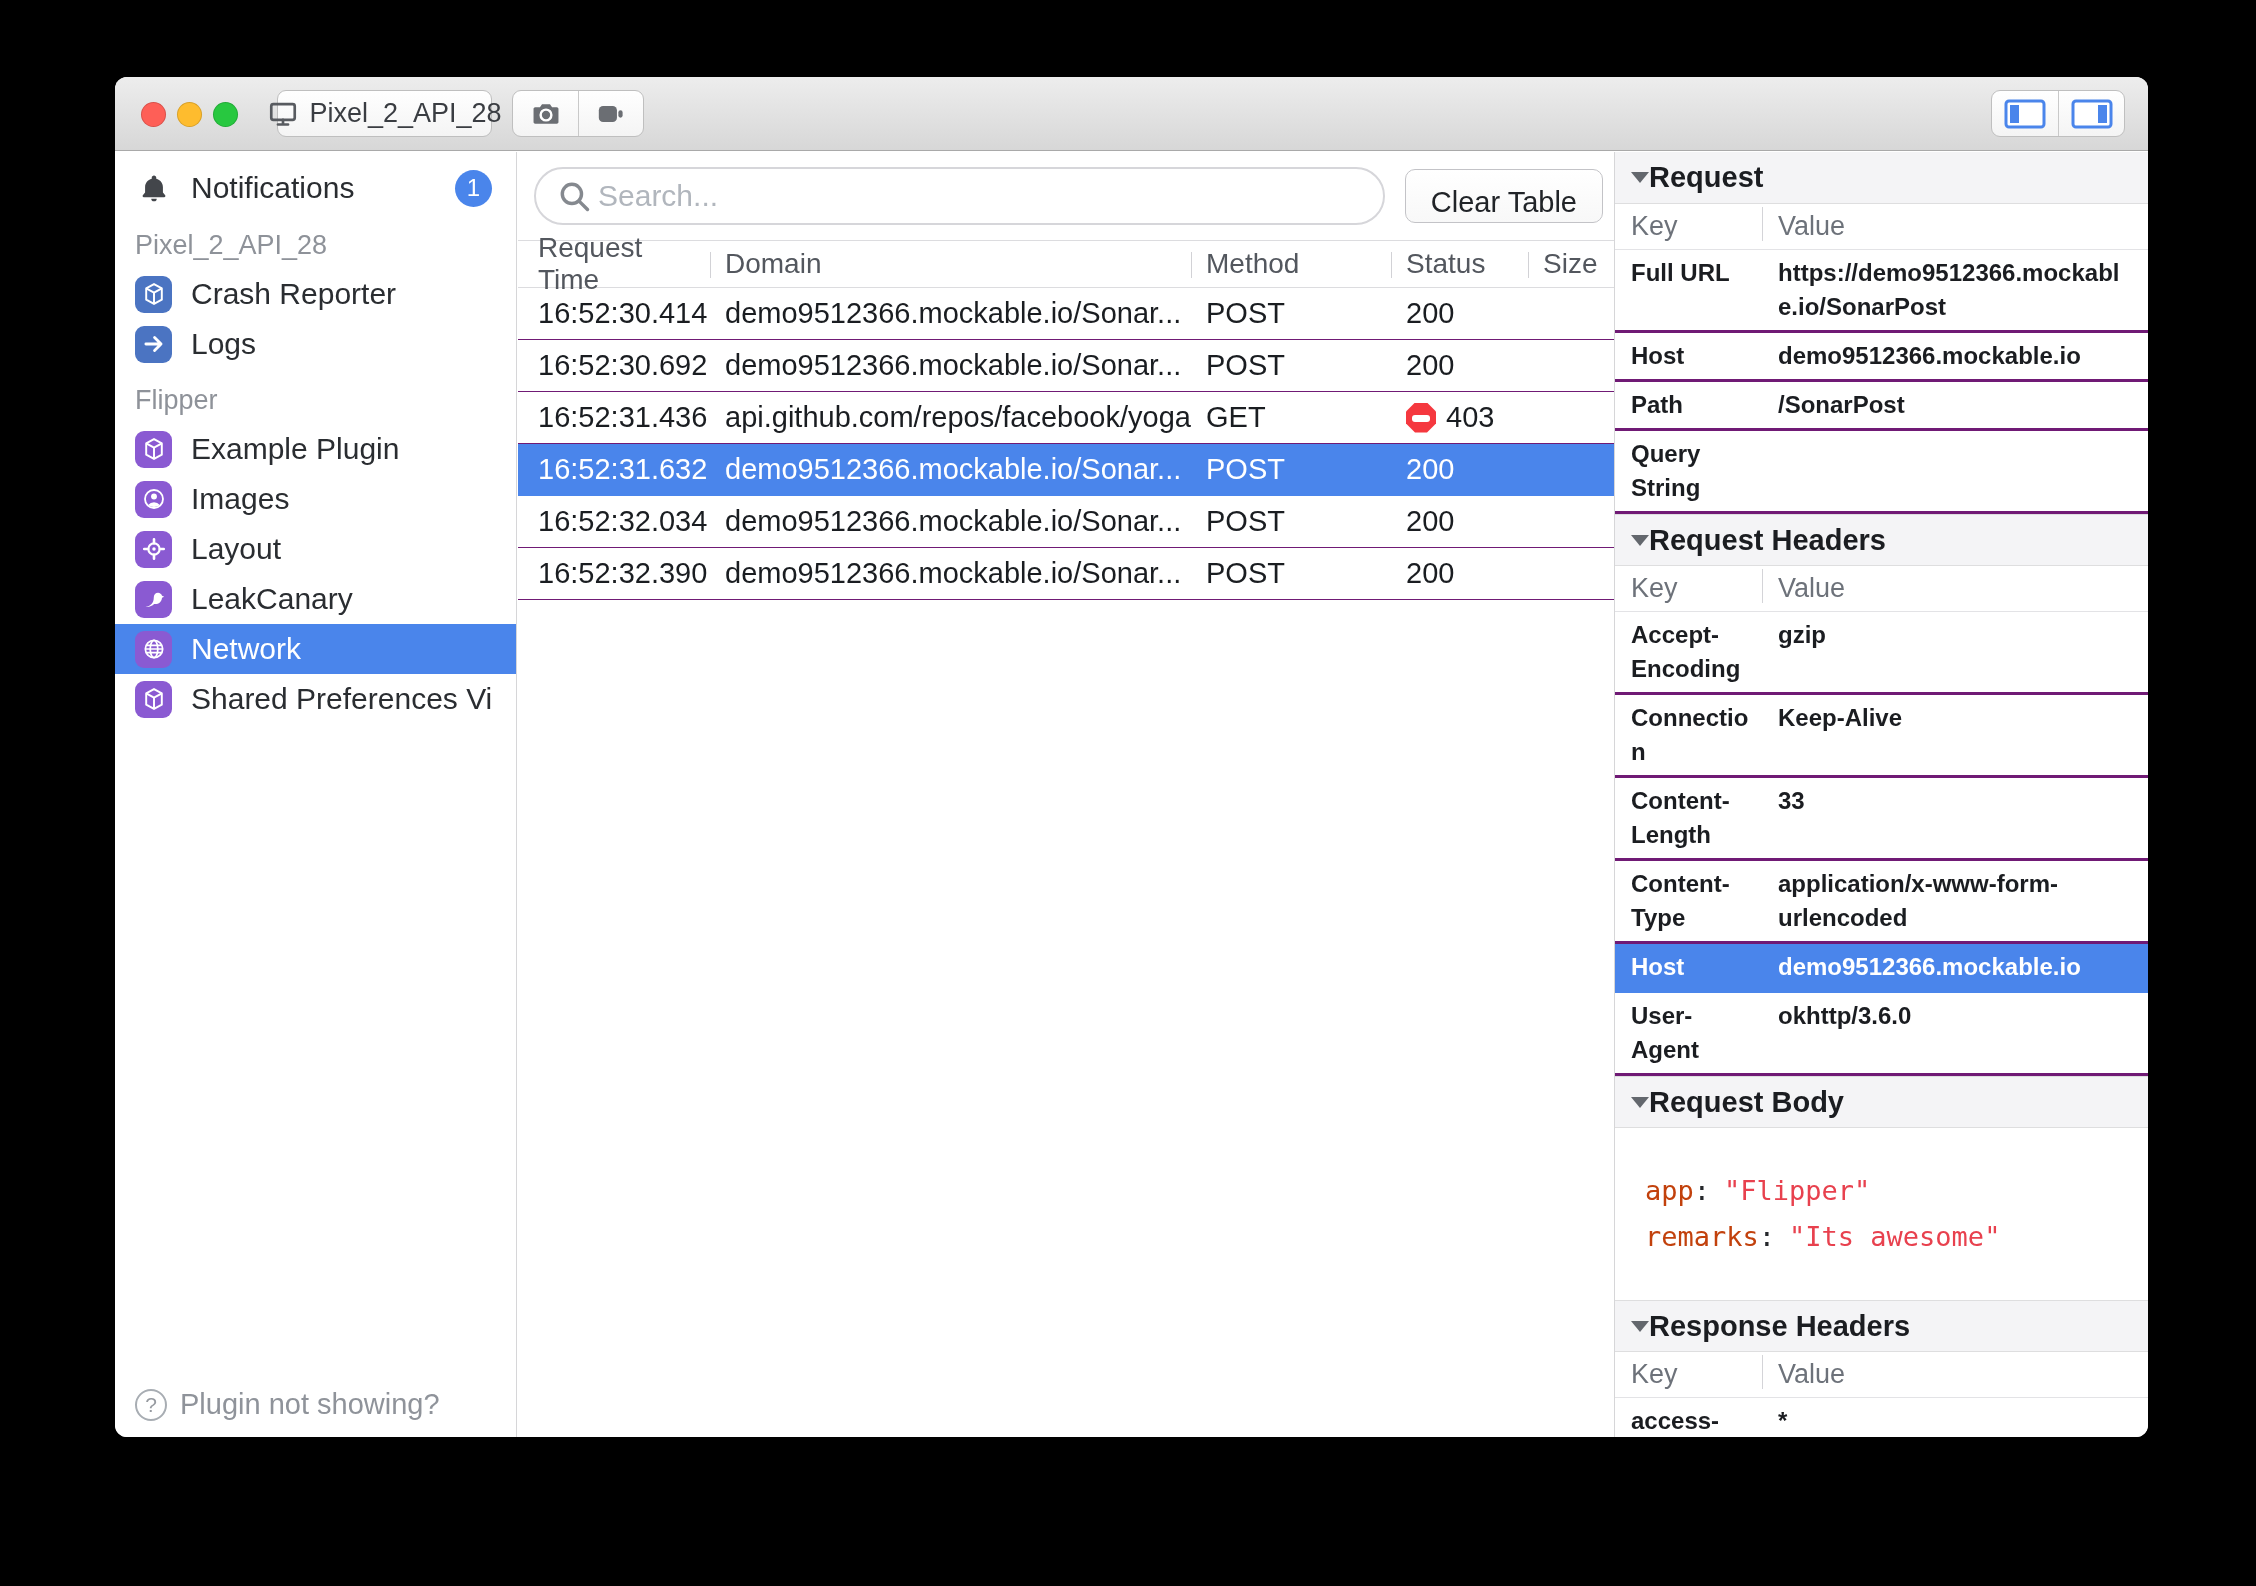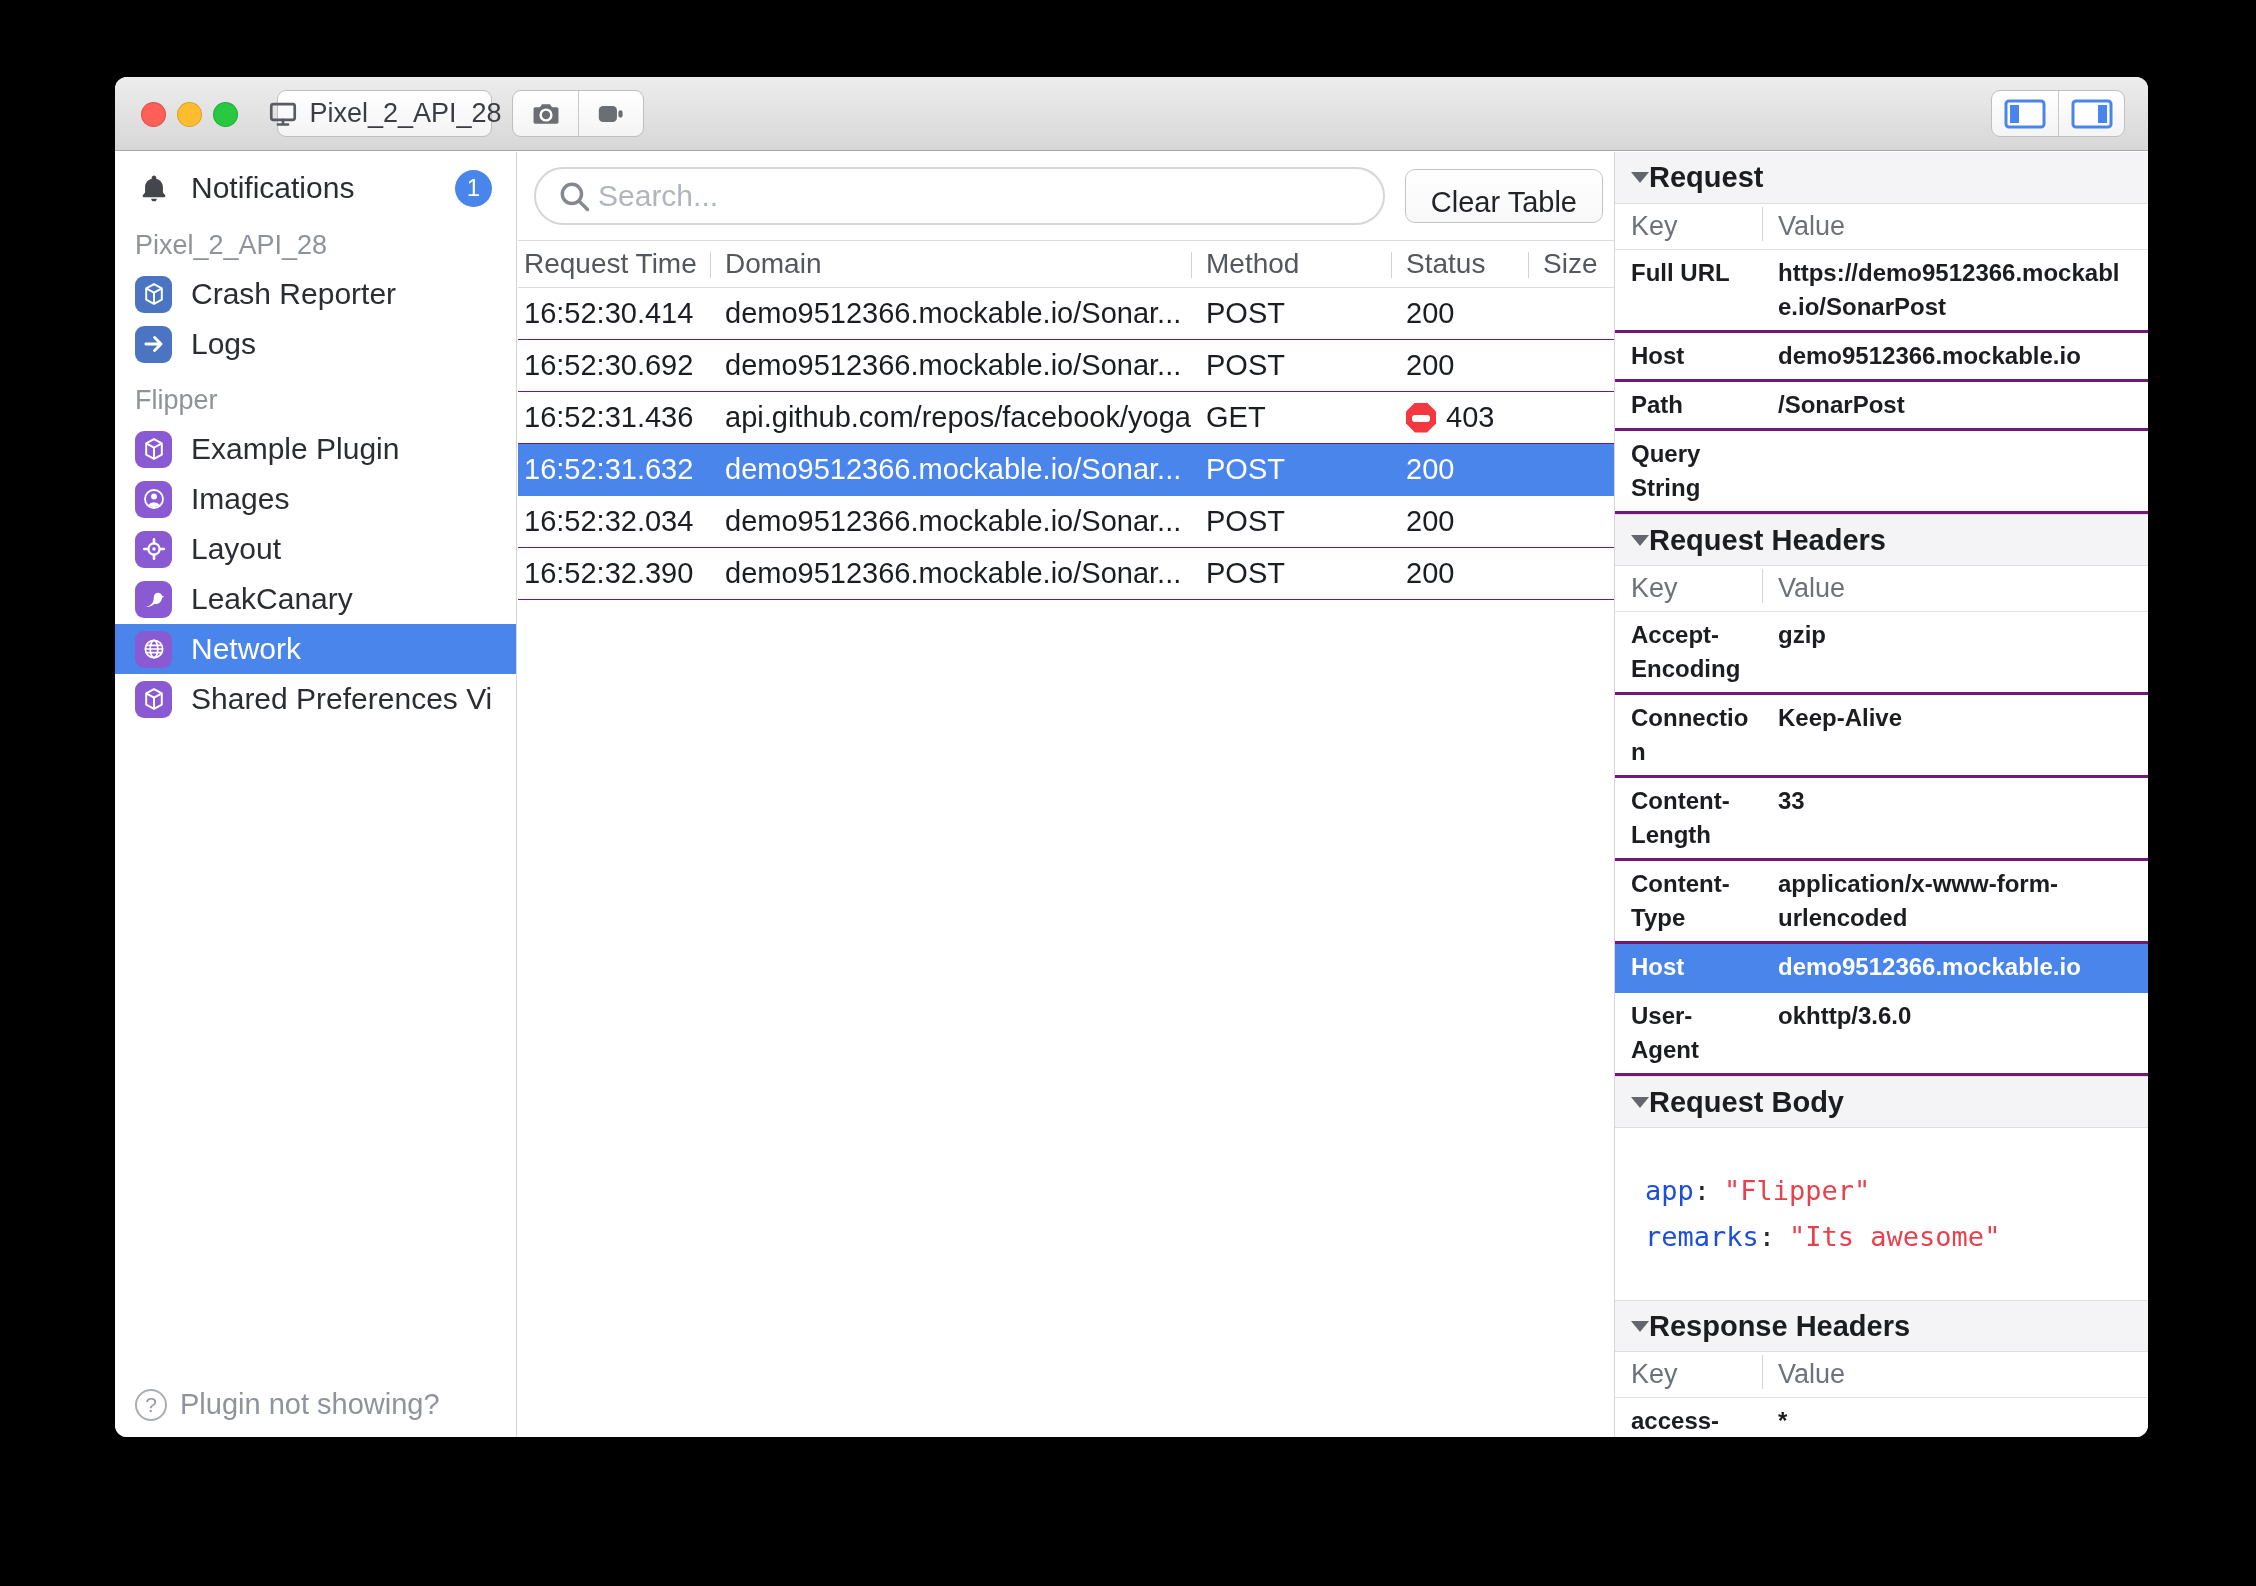--- a/index.html
+++ b/index.html
@@ -67,21 +67,21 @@
                   font-family:"Liberation Sans",sans-serif; background:transparent; }
   .search input::placeholder { color:#b1b6bd; }
   .clear-btn { height:54px; padding:16px 25px; border:1px solid #c3c3c7; border-radius:10px;
                background:linear-gradient(#ffffff,#f8f8f8); font-size:29px; color:#212428;
                font-family:"Liberation Sans",sans-serif; }
   .thead { display:flex; align-items:center; height:48px; border-top:1px solid #dcdcdf;
            border-bottom:1px solid #dcdcdf; font-size:28px; color:#53575e; }
   .thead .c { position:relative; height:100%; display:flex; align-items:center; }
   .thead .c + .c::before { content:''; position:absolute; left:0; top:11px; width:1px;
                            height:26px; background:#d2d2d6; }
-  .c-time   { width:192px; padding-left:6px; flex:none; }
+  .c-time   { width:192px; padding-left:20px; flex:none; }
   .c-domain { flex:1; padding-left:15px; overflow:hidden; white-space:nowrap; }
   .c-method { width:200px; padding-left:15px; flex:none; }
   .c-status { width:137px; padding-left:15px; flex:none; display:flex; align-items:center; }
   .c-size   { width:86px; padding-left:15px; flex:none; }
   .trow { display:flex; align-items:center; height:52px; border-bottom:1px solid #701a75;
           font-size:29px; color:#1a1d21; }
   .trow.selected { background:#4a85eb; color:#fff; border-bottom-color:#4a85eb; }
   .stop-icon { display:none; width:30px; height:30px; margin-right:10px; position:relative;
                background:#f5383f; flex:none;
                clip-path:polygon(30% 0,70% 0,100% 30%,100% 70%,70% 100%,30% 100%,0 70%,0 30%); }
@@ -104,21 +104,21 @@
   .kv-head .vh { flex:1; padding-left:16px; position:relative; }
   .kv-head .vh::before { content:''; position:absolute; left:0; top:-4px; width:1px; height:34px;
                          background:#d4d4d8; }
   .kvrow { display:flex; border-bottom:3px solid #701a75; padding:6px 0; font-size:24px;
            color:#1b1d21; line-height:34px;font-weight:bold; }
   .kvrow .k { width:147px; padding-left:16px; padding-right:4px; flex:none; overflow-wrap:anywhere; }
   .kvrow .v { flex:1; padding:0 16px; overflow-wrap:anywhere; }
   .kvrow.selected { background:#4a85eb; color:#fff; border-bottom-color:#4a85eb; }
   .body-view { padding:40px 16px 40px 30px; font-family:"DejaVu Sans Mono",monospace;
                font-size:27px; line-height:46px; }
-  .tok-key { color:#1d4ed8; }
+  .tok-key { color:#c2410c; }
   .tok-colon { color:#26282c; margin-right:14px; }
   .tok-str { color:#e8414e; }
   svg { display:block; }
 </style>
 </head>
 <body>
 
 <div class="window">
 
   <div class="titlebar">

